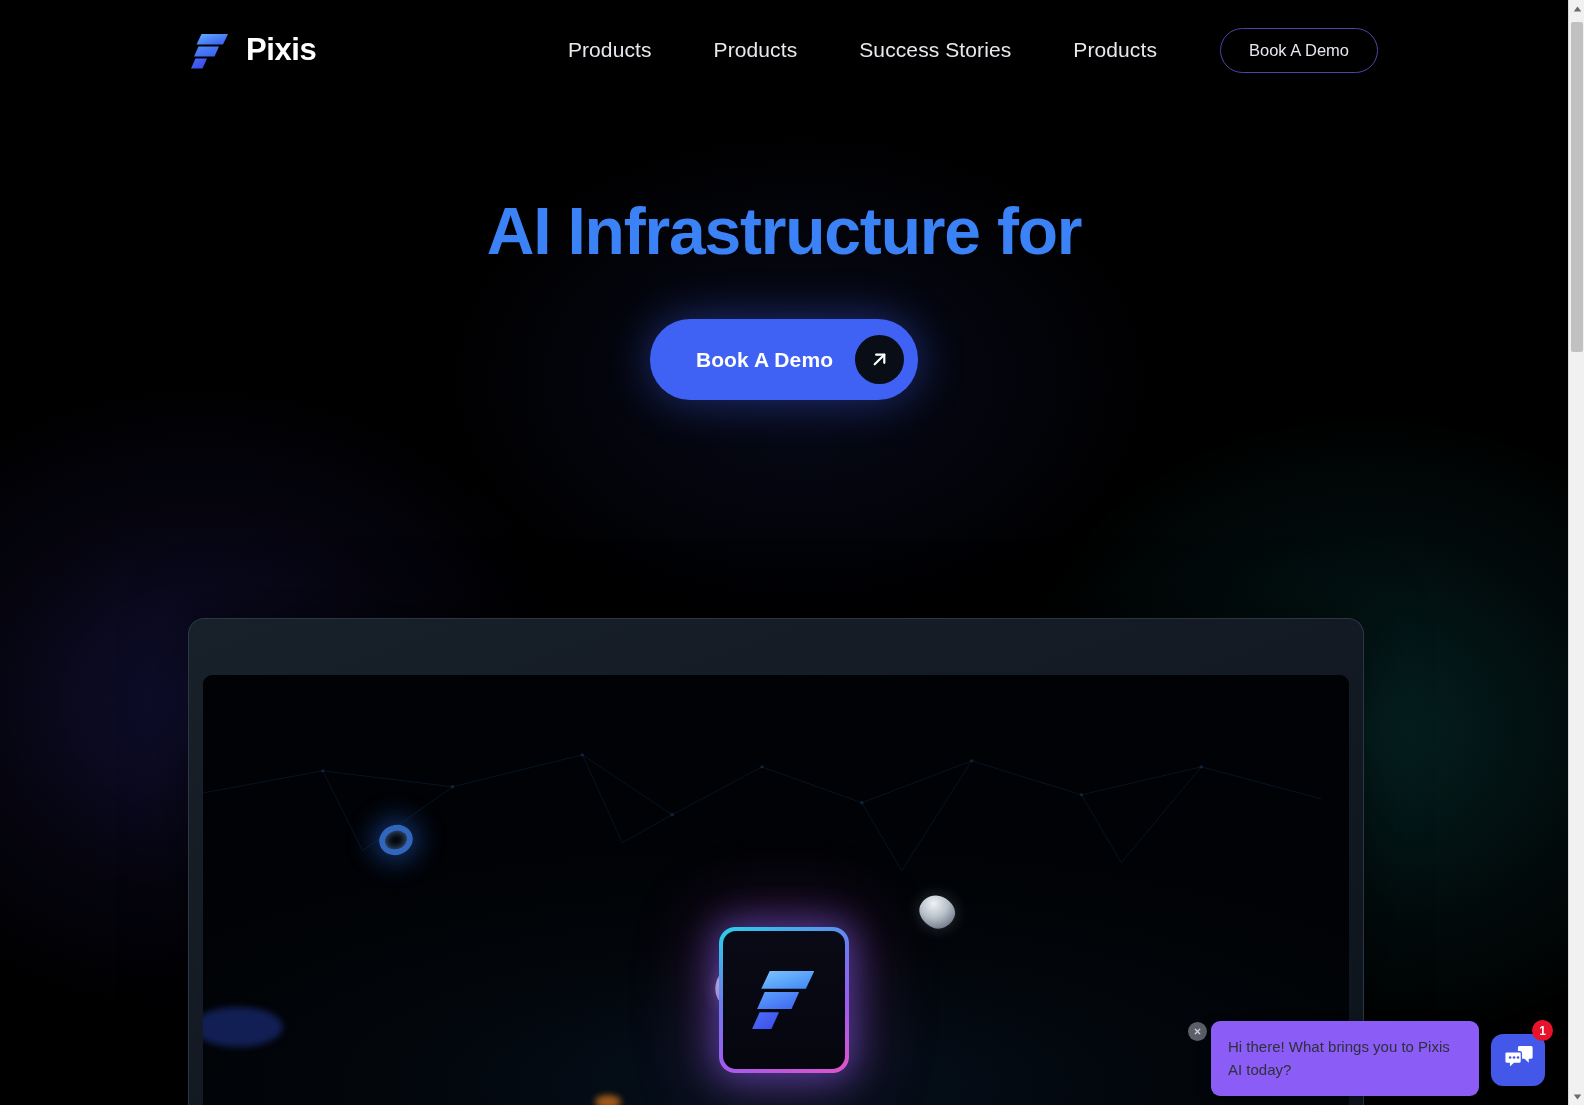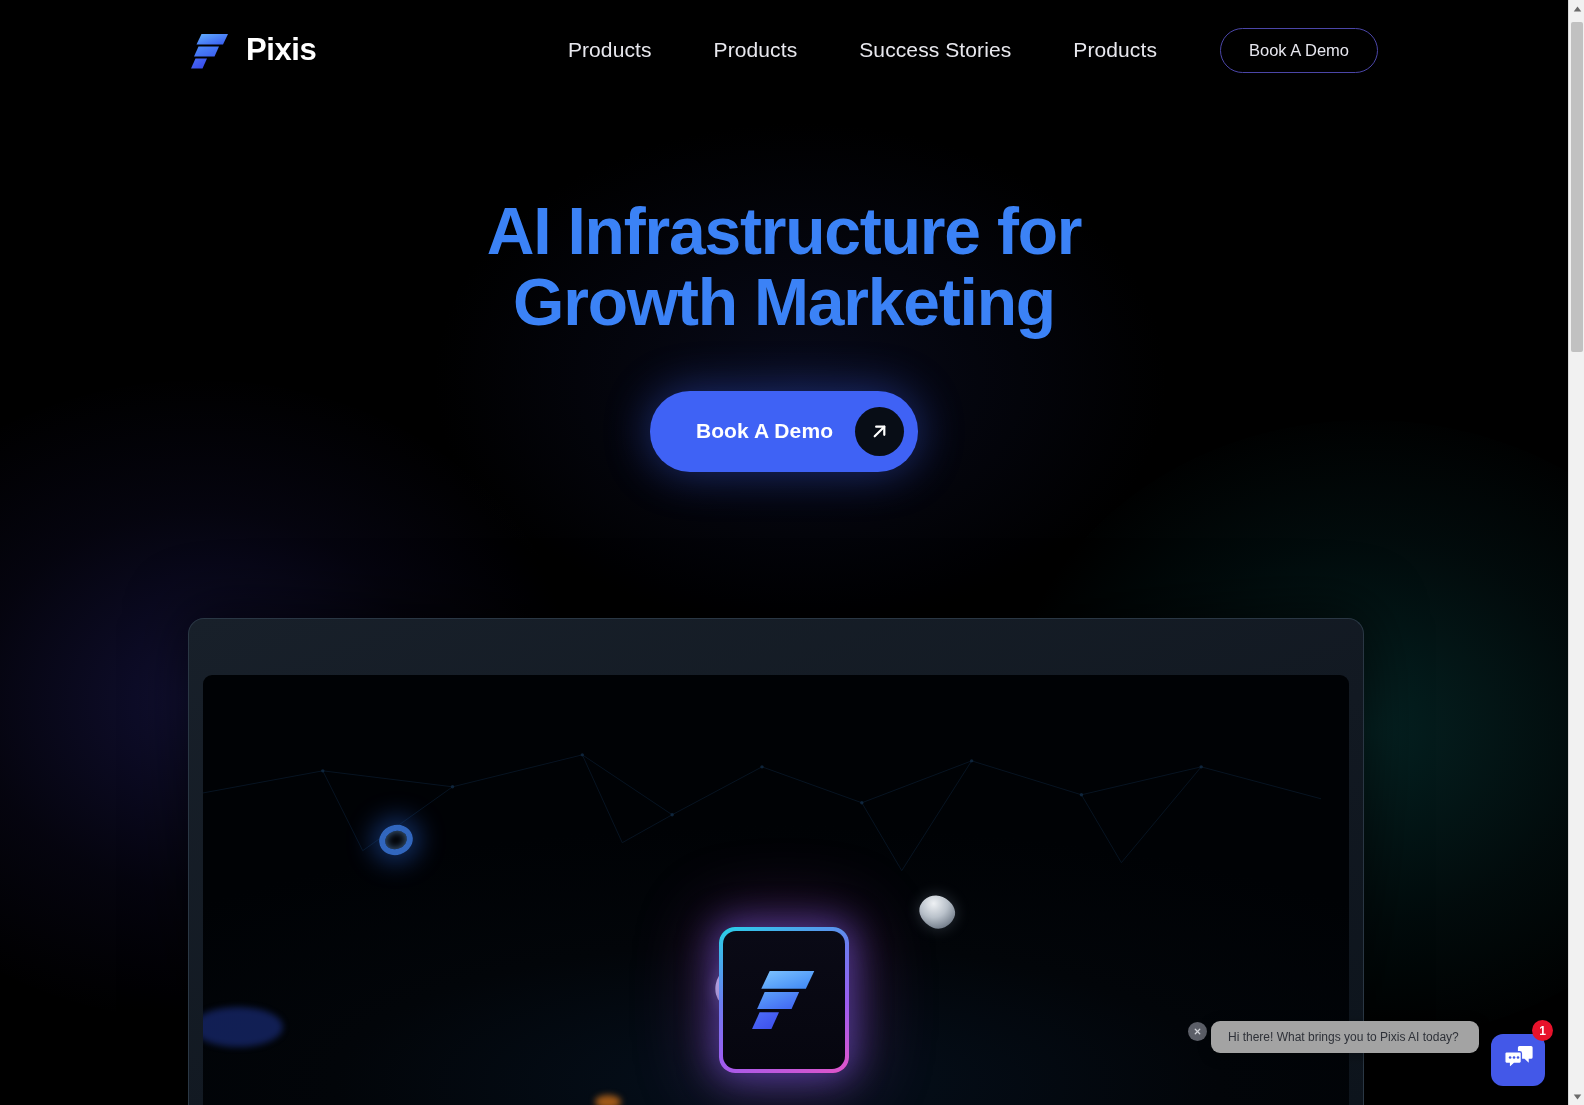--- a/index.html
+++ b/index.html
@@ -135,22 +135,22 @@
   }
 
   
   .chat-close {
     position:absolute; left:1188px; top:1022px; width:19px; height:19px;
     border-radius:50%; background:#5c5f68; border:none; cursor:pointer;
     display:flex; align-items:center; justify-content:center; z-index:60;
   }
   .chat-bubble {
     position:absolute; left:1211px; top:1021px; width:268px;
-    background:#a3a3a3; border-radius:9px; padding:7px 17px;
-    font-size:12px; line-height:1.5; color:#2e3138; z-index:60;
+    background:#8b5cf6; border-radius:9px; padding:15px 17px;
+    font-size:15px; line-height:1.5; color:#2e3138; z-index:60;
     box-shadow:0 3px 14px rgba(0,0,0,0.3);
   }
   .chat-launcher {
     position:absolute; left:1491px; top:1034px; width:54px; height:52px;
     background:#4358e8; border-radius:12px; border:none; cursor:pointer;
     display:flex; align-items:center; justify-content:center; z-index:60;
   }
   .chat-badge {
     position:absolute; left:1532px; top:1020px; min-width:21px; height:21px;
     background:#e8122b; border-radius:50%; color:#fff; font-size:12px;
@@ -219,21 +219,20 @@
         <span class="nav-link">Success Stories</span>
         <span class="nav-link">Products</span>
         <button class="nav-cta">Book A Demo</button>
       </nav>
 
     </header>
 
     <section class="hero">
       <h1 class="hero-title">
         <span>AI Infrastructure for</span><br>
-        <span>Growth Marketing</span>
       </h1>
 
       <div class="hero-cta-wrap">
         <button class="hero-cta">
           <span class="hero-cta-label">Book A Demo</span>
           <span class="hero-cta-arrow">
             <svg viewBox="0 0 24 24" width="23" height="23" fill="none" stroke="#ffffff" stroke-width="2.3" stroke-linecap="round" stroke-linejoin="round">
               <line x1="7" y1="17" x2="17" y2="7"></line>
               <polyline points="8.5,7 17,7 17,15.5"></polyline>
             </svg>

